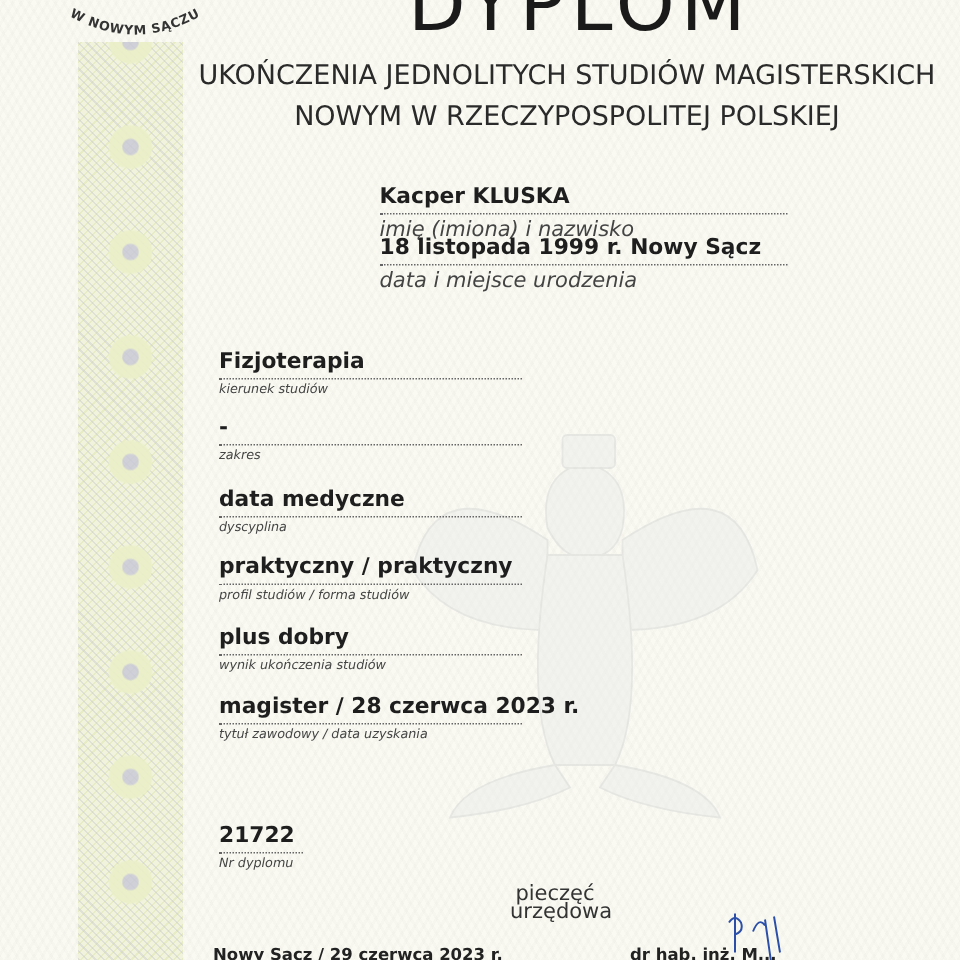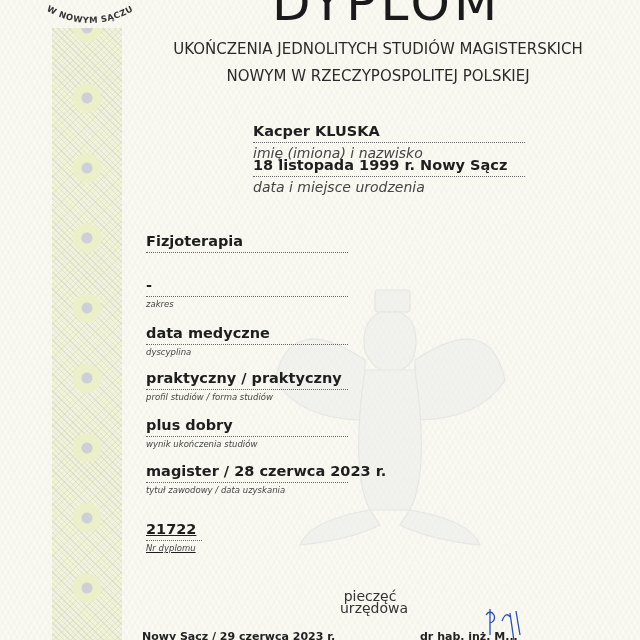--- a/index.html
+++ b/index.html
@@ -31,21 +31,21 @@
   }
   .eagle {
     position:absolute; left:270px; top:270px; width:240px; height:290px; opacity:0.55;
   }
   .title-big {
     position:absolute; left:272px; top:-26px; width:220px; text-align:center;
     font-family:"DejaVu Sans", sans-serif; font-size:50px; letter-spacing:4px; color:#1a1a1a;
   }
   .subtitle {
     position:absolute; left:0; width:640px; text-align:center; padding-left:116px; box-sizing:border-box;
-    font-size:15px; color:#2a2a2a;
+    font-size:18px; color:#2a2a2a;
   }
   .sub1 { top:40px; }
   .sub2 { top:67px; }
 
   .center-field { position:absolute; left:253px; width:272px; text-align:left; }
   .center-field .val { font-weight:bold; font-size:14.5px; line-height:18px; color:#1e1e1e; }
   .center-field .line { border-bottom:1px dotted #666; height:0; margin-top:2px; }
   .center-field .lbl { font-style:italic; font-size:14px; color:#444; margin-top:2px; }
 
   .field { position:absolute; left:146px; width:202px; }
@@ -104,20 +104,21 @@
 </div>
 <div class="center-field" style="top:156px;">
   <div class="val">18 listopada 1999 r. Nowy Sącz</div>
   <div class="line"></div>
   <div class="lbl">data i miejsce urodzenia</div>
 </div>
 
 <div class="field" style="top:232px;">
   <div class="val">Fizjoterapia</div>
   <div class="line"></div>
+  <div class="lbl">kierunek studiów</div>
 </div>
 <div class="field" style="top:276px;">
   <div class="val">-</div>
   <div class="line" style="margin-top:2px;"></div>
   <div class="lbl">zakres</div>
 </div>
 <div class="field" style="top:324px;">
   <div class="val">data medyczne</div>
   <div class="line"></div>
   <div class="lbl">dyscyplina</div>
@@ -131,21 +132,21 @@
   <div class="val">plus dobry</div>
   <div class="line"></div>
   <div class="lbl">wynik ukończenia studiów</div>
 </div>
 <div class="field" style="top:462px;">
   <div class="val">magister / 28 czerwca 2023 r.</div>
   <div class="line"></div>
   <div class="lbl">tytuł zawodowy / data uzyskania</div>
 </div>
 
-<div class="field" style="top:520px; width:56px;text-decoration:underline;">
+<div class="field" style="top:548px; width:56px;">
   <div class="val">21722</div>
   <div class="line"></div>
   <div class="lbl">Nr dyplomu</div>
 </div>
 
 <div class="seal-lbl">
   <div>pieczęć</div>
   <div>urzędowa</div>
 </div>
 

